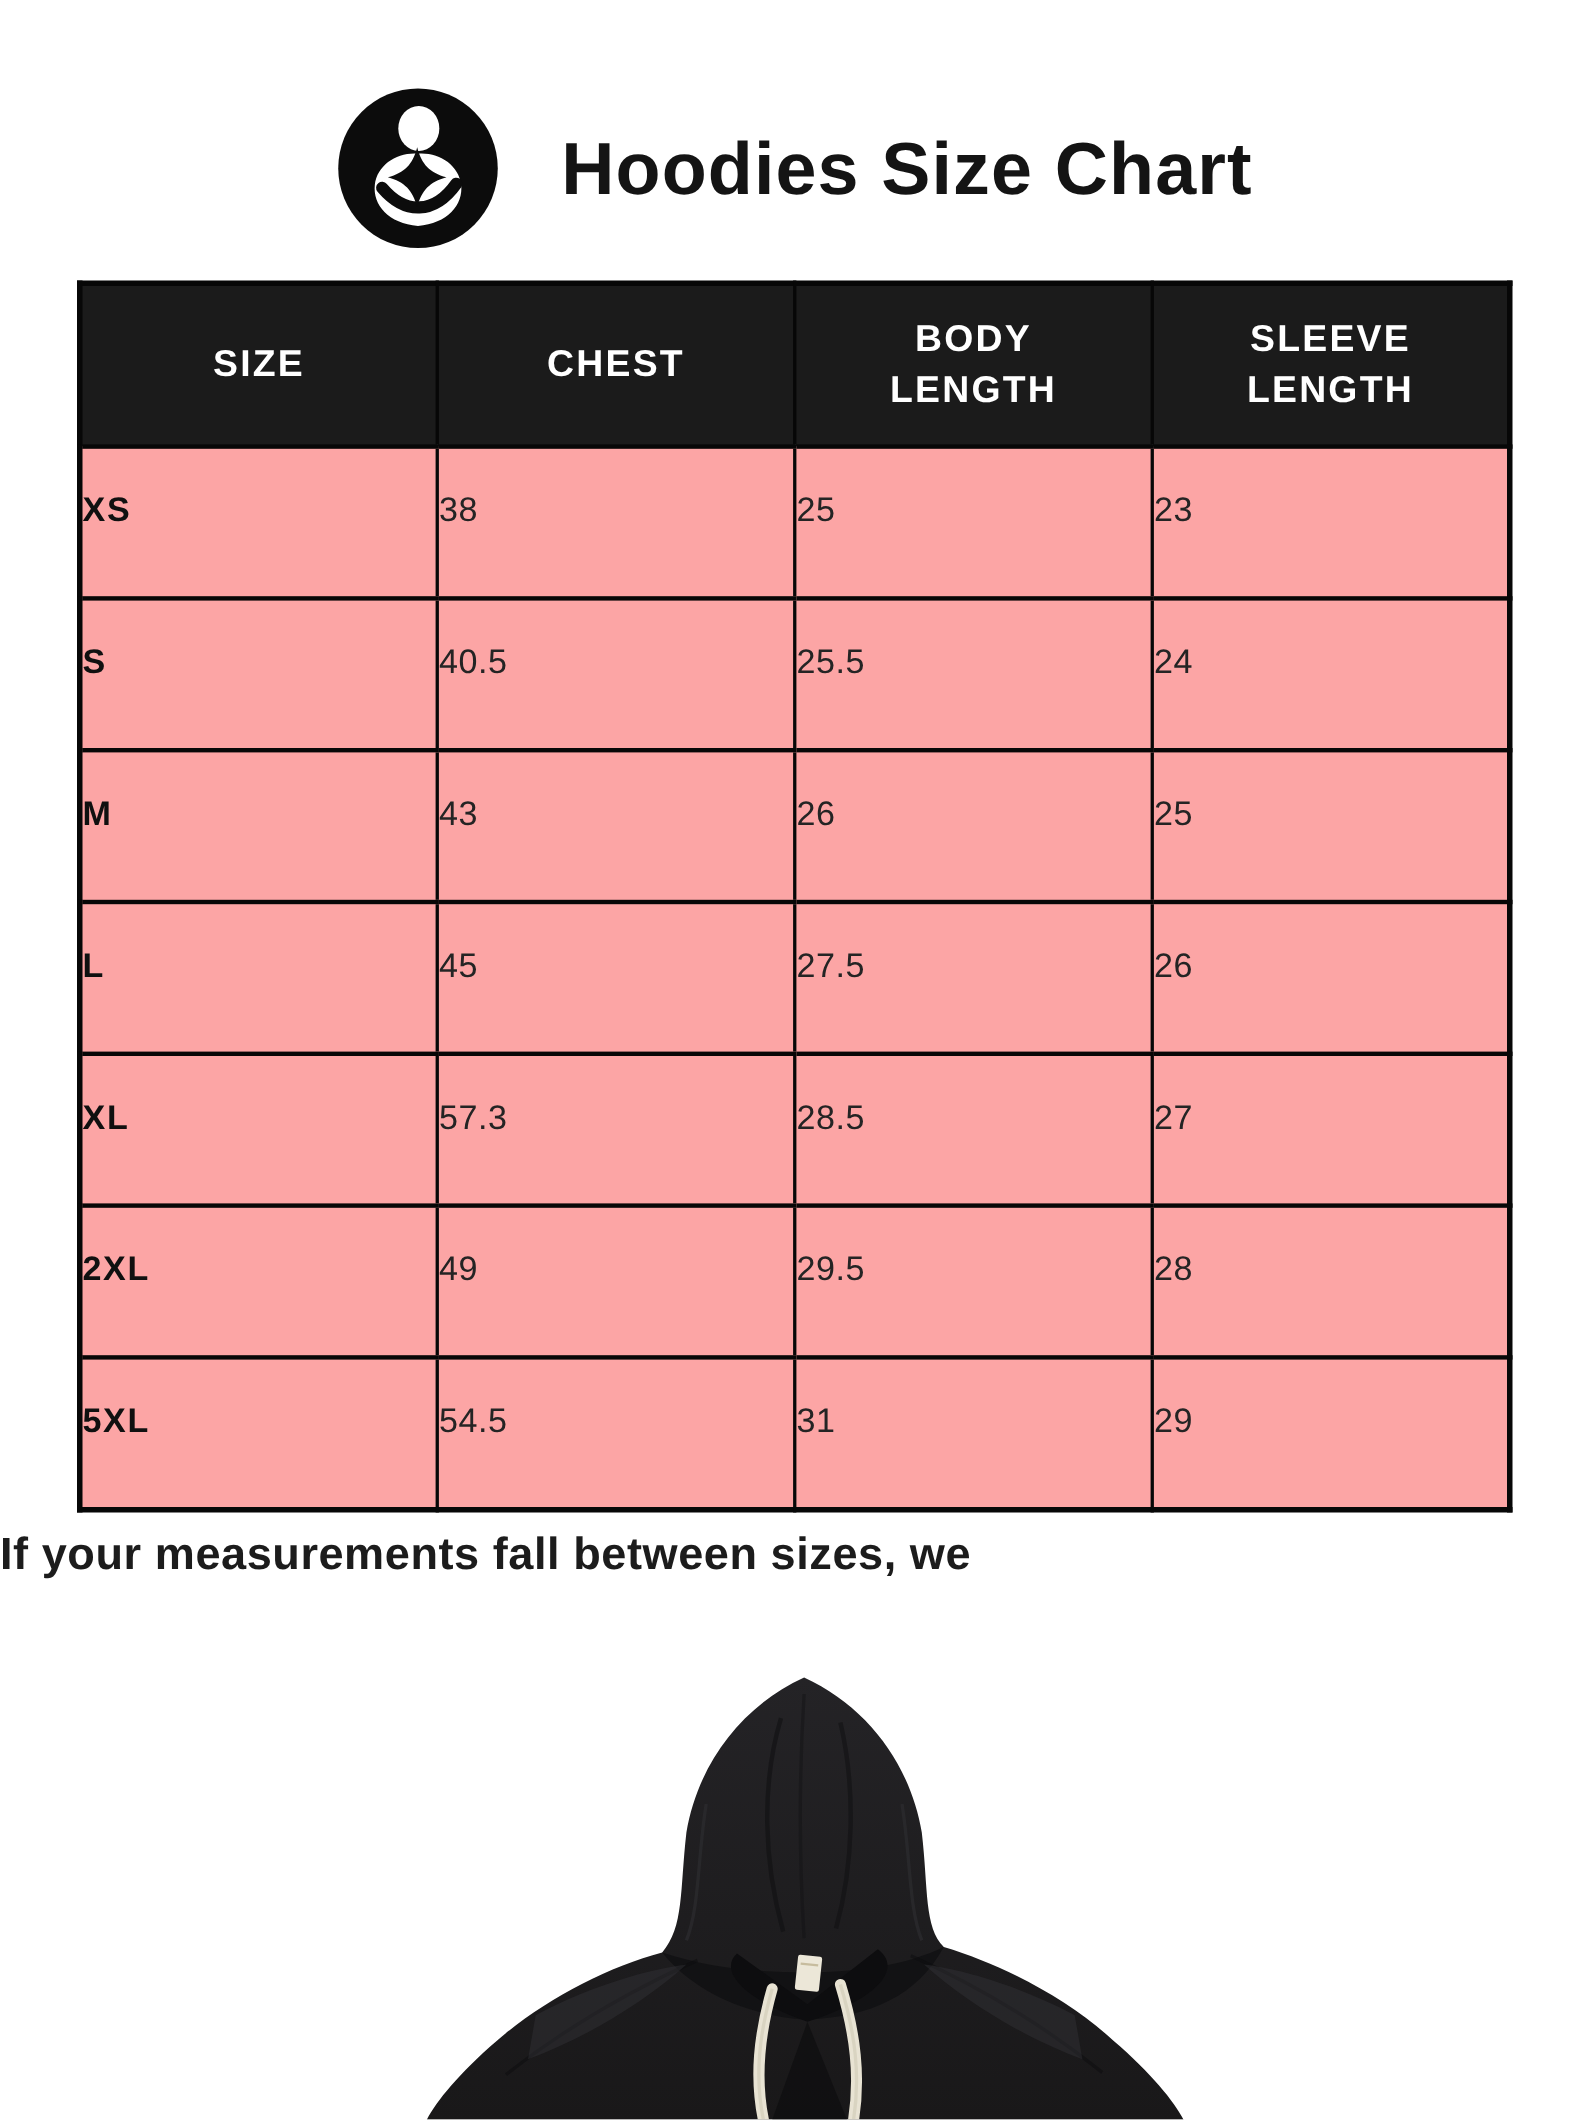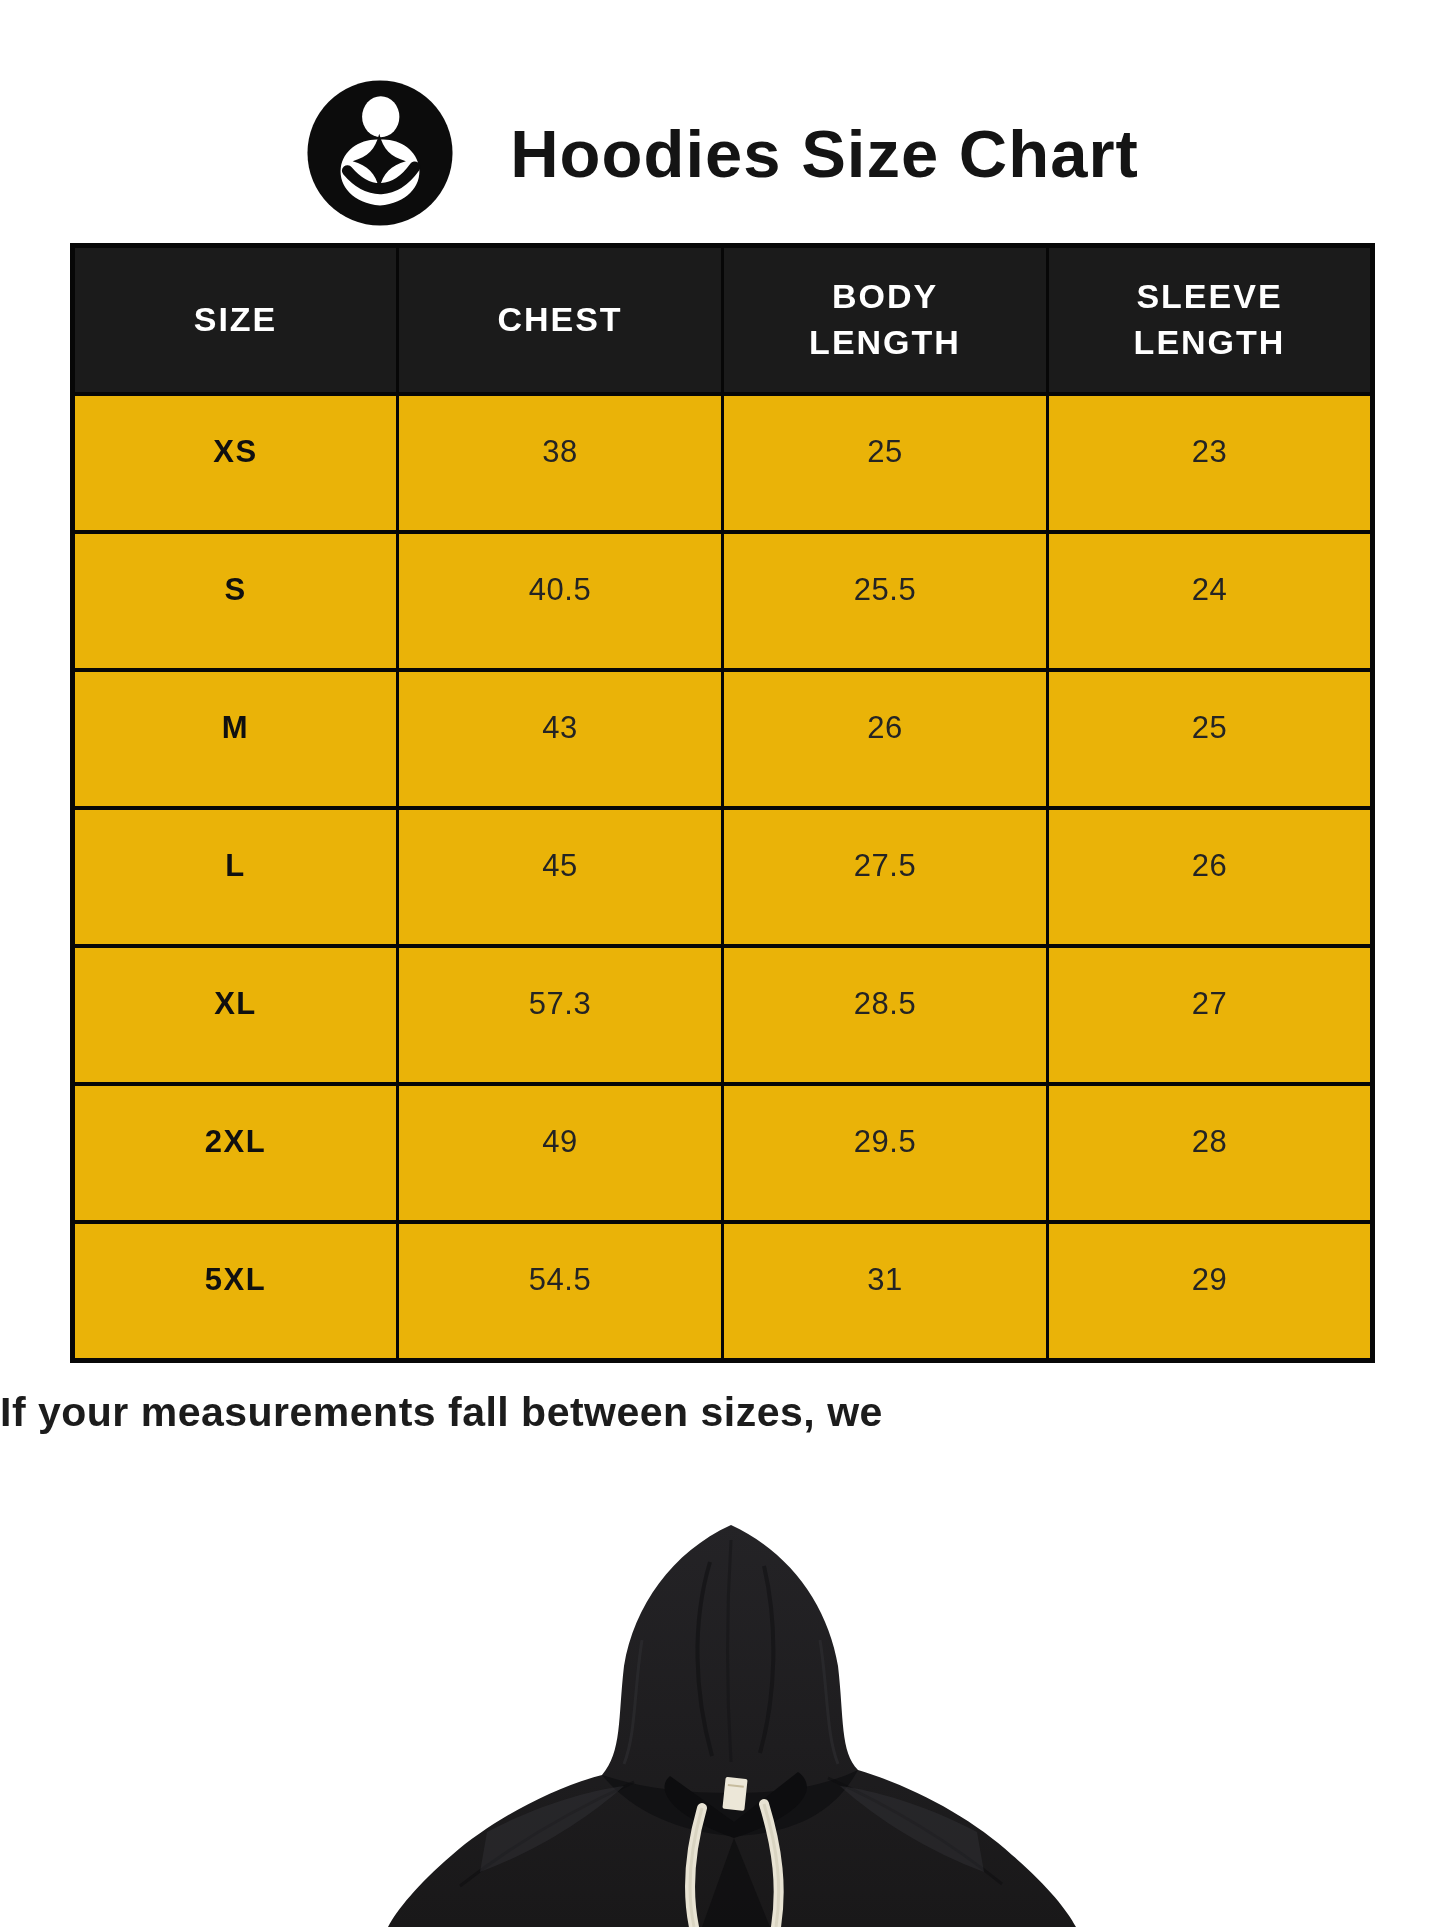--- a/index.html
+++ b/index.html
@@ -21,21 +21,21 @@
     display:flex; align-items:center; justify-content:center;
     gap:56px; height:170px;
   }
   .logo-wrap{ width:148px; height:148px; flex:0 0 auto; }
   .page-title{
     font-size:67px; font-weight:700; color:#141414;
     letter-spacing:1px; white-space:nowrap;
   }
   
   .size-table{
-    position:absolute; top:243px; left:70px;
+    position:absolute; top:255px; left:70px;
     width:1305px;
     border-collapse:collapse; table-layout:fixed;
     background:#fefefe;
   }
   .size-table, .size-table th, .size-table td{
     border:3px solid #070707;
   }
   .size-table{ border-width:5px; }
   .size-table td, .size-table th{ border-top-width:4px; border-bottom-width:4px; }
   .size-table th{
@@ -43,25 +43,25 @@
     background:#1b1b1b; color:#ffffff;
     font-size:34px; font-weight:700; letter-spacing:2px;
     text-align:center; vertical-align:middle;
     padding:0;
   }
   .size-table th .th-inner{
     display:block; max-width:230px; margin:0 auto; line-height:1.35;
   }
   .size-table td{
     height:112px;
-    text-align:center; vertical-align:middle;
+    vertical-align:middle;
     font-size:31px; color:#242424;
     padding:0 0 22px 0;
     letter-spacing:0.5px;
-    background:#eab308;
+    background:#fca5a5;
   }
   .size-table td.size-col{
     font-weight:700; color:#101010; letter-spacing:1.5px;
   }
   
   .note{
     position:absolute; top:1386px; left:0; right:0;
     text-align:left;
     font-size:41px; font-weight:700; color:#1c1c1c;
     line-height:1.3; letter-spacing:0.5px;

